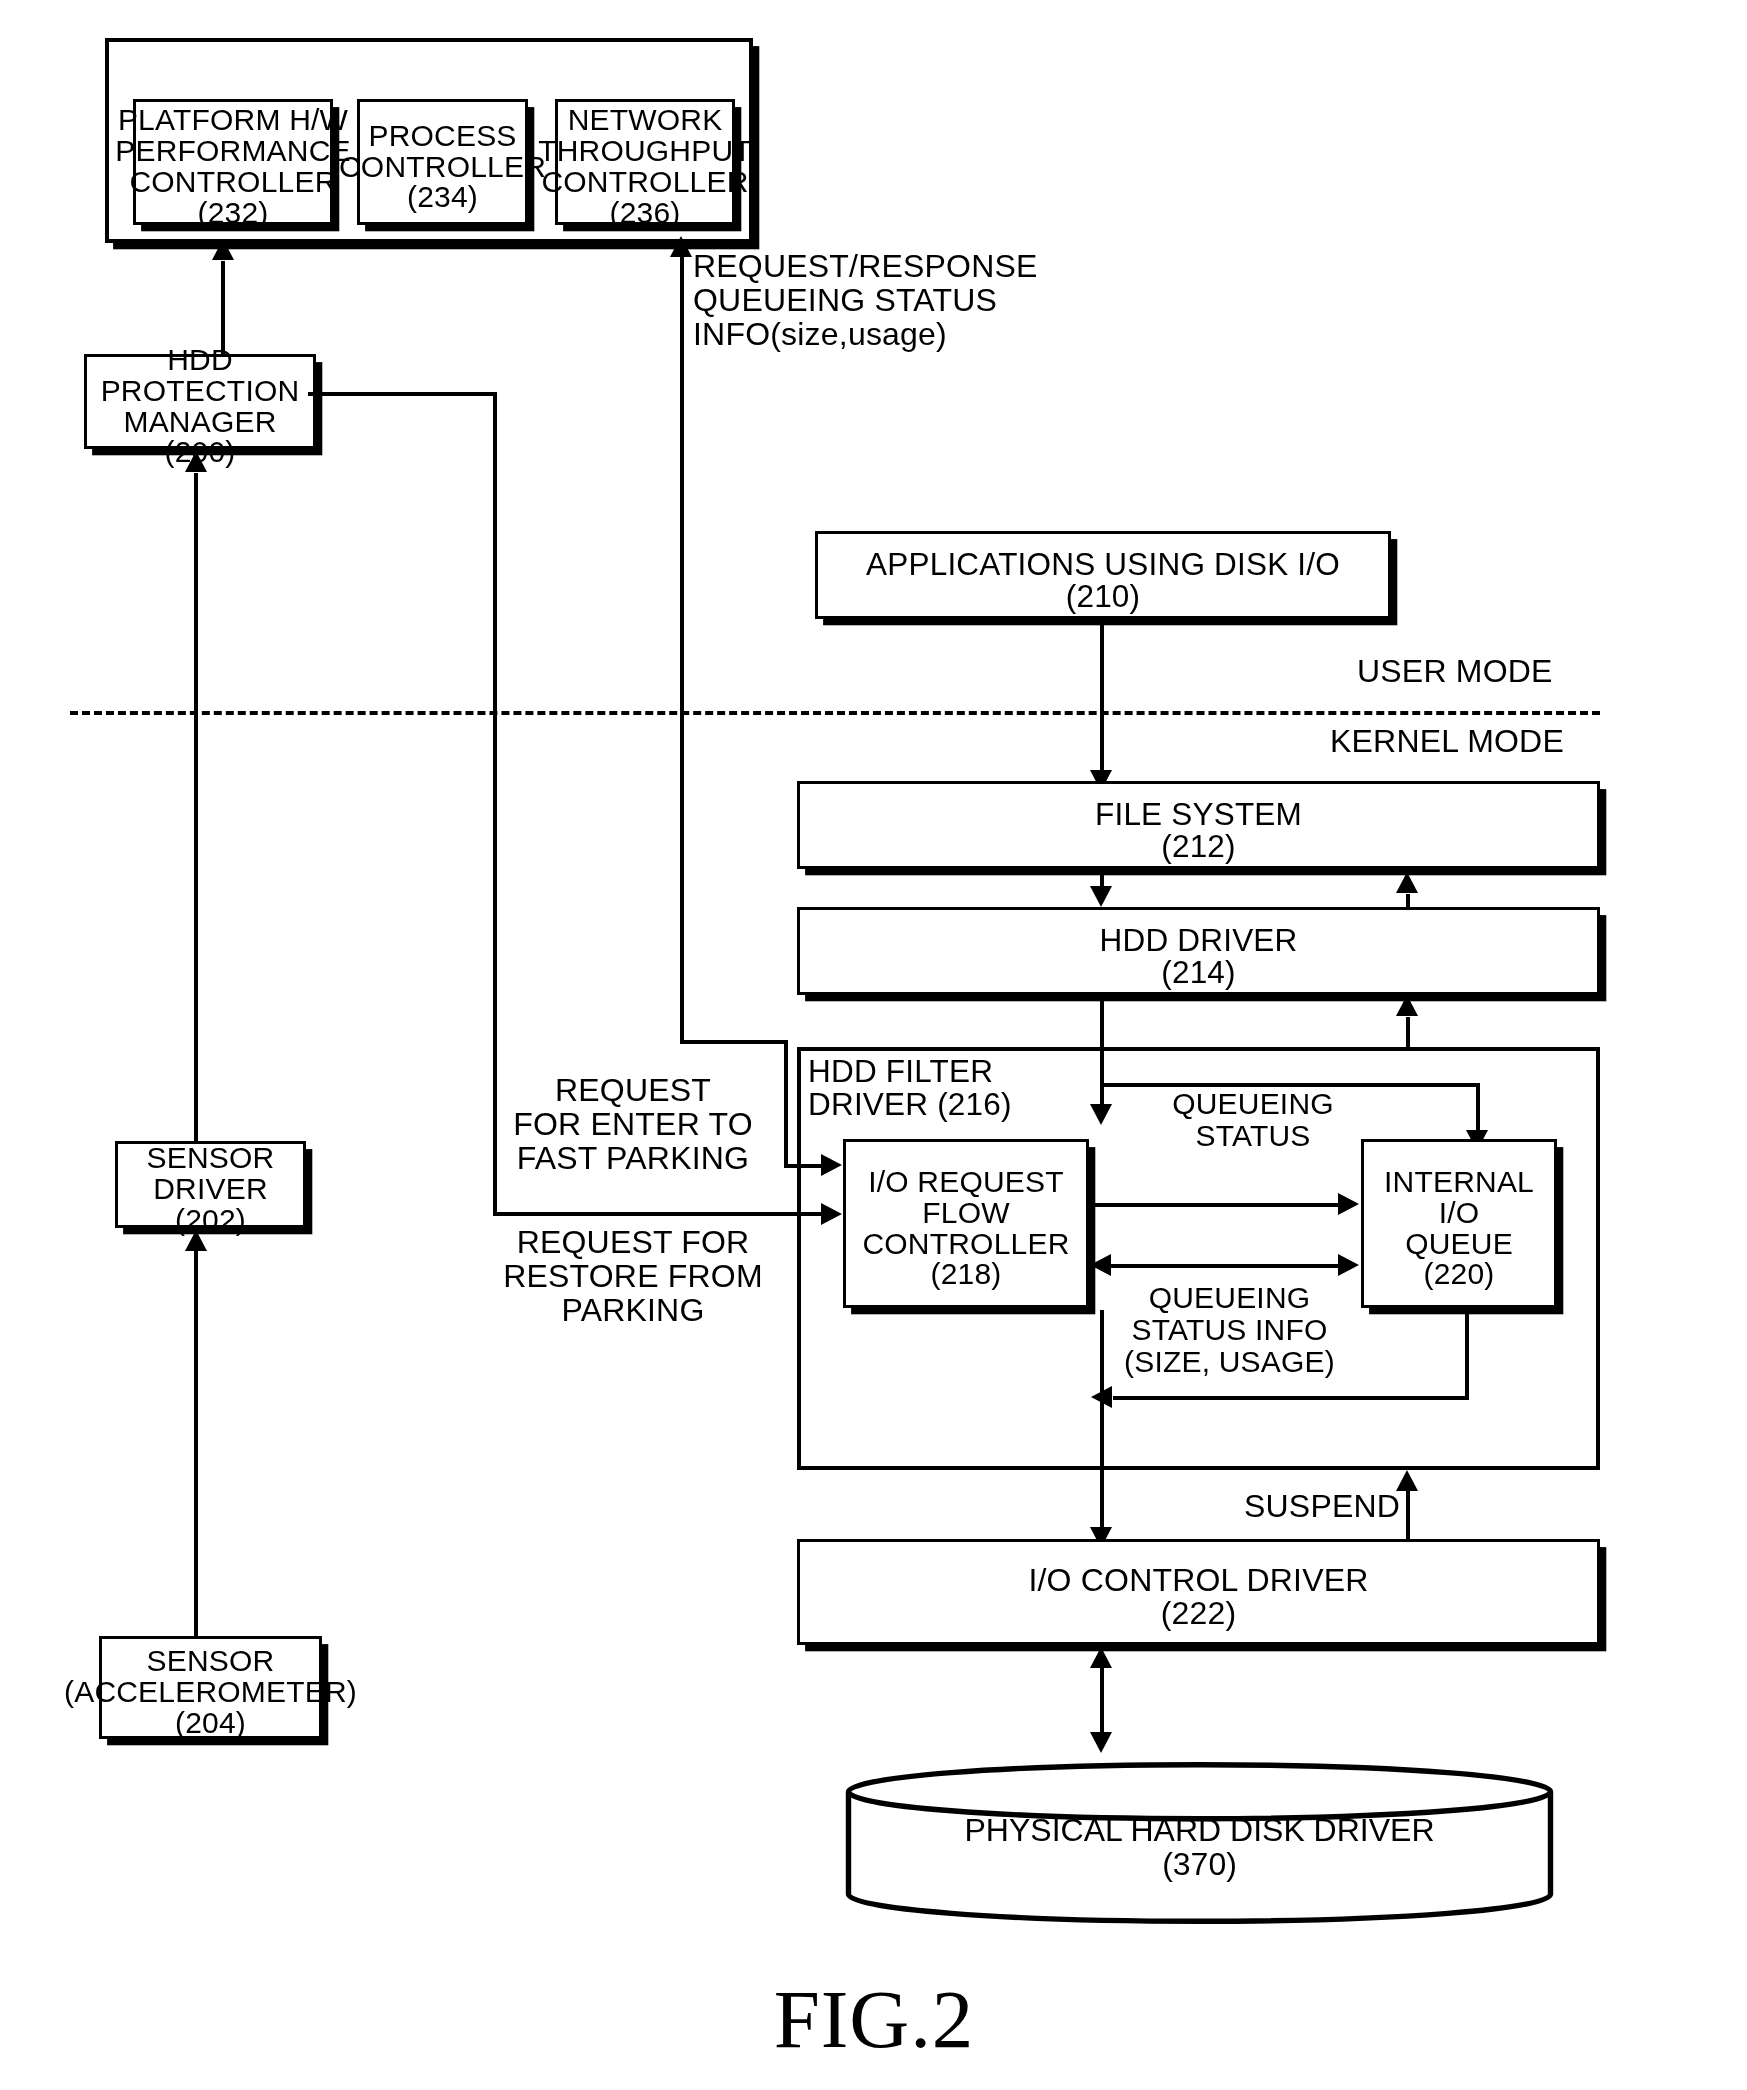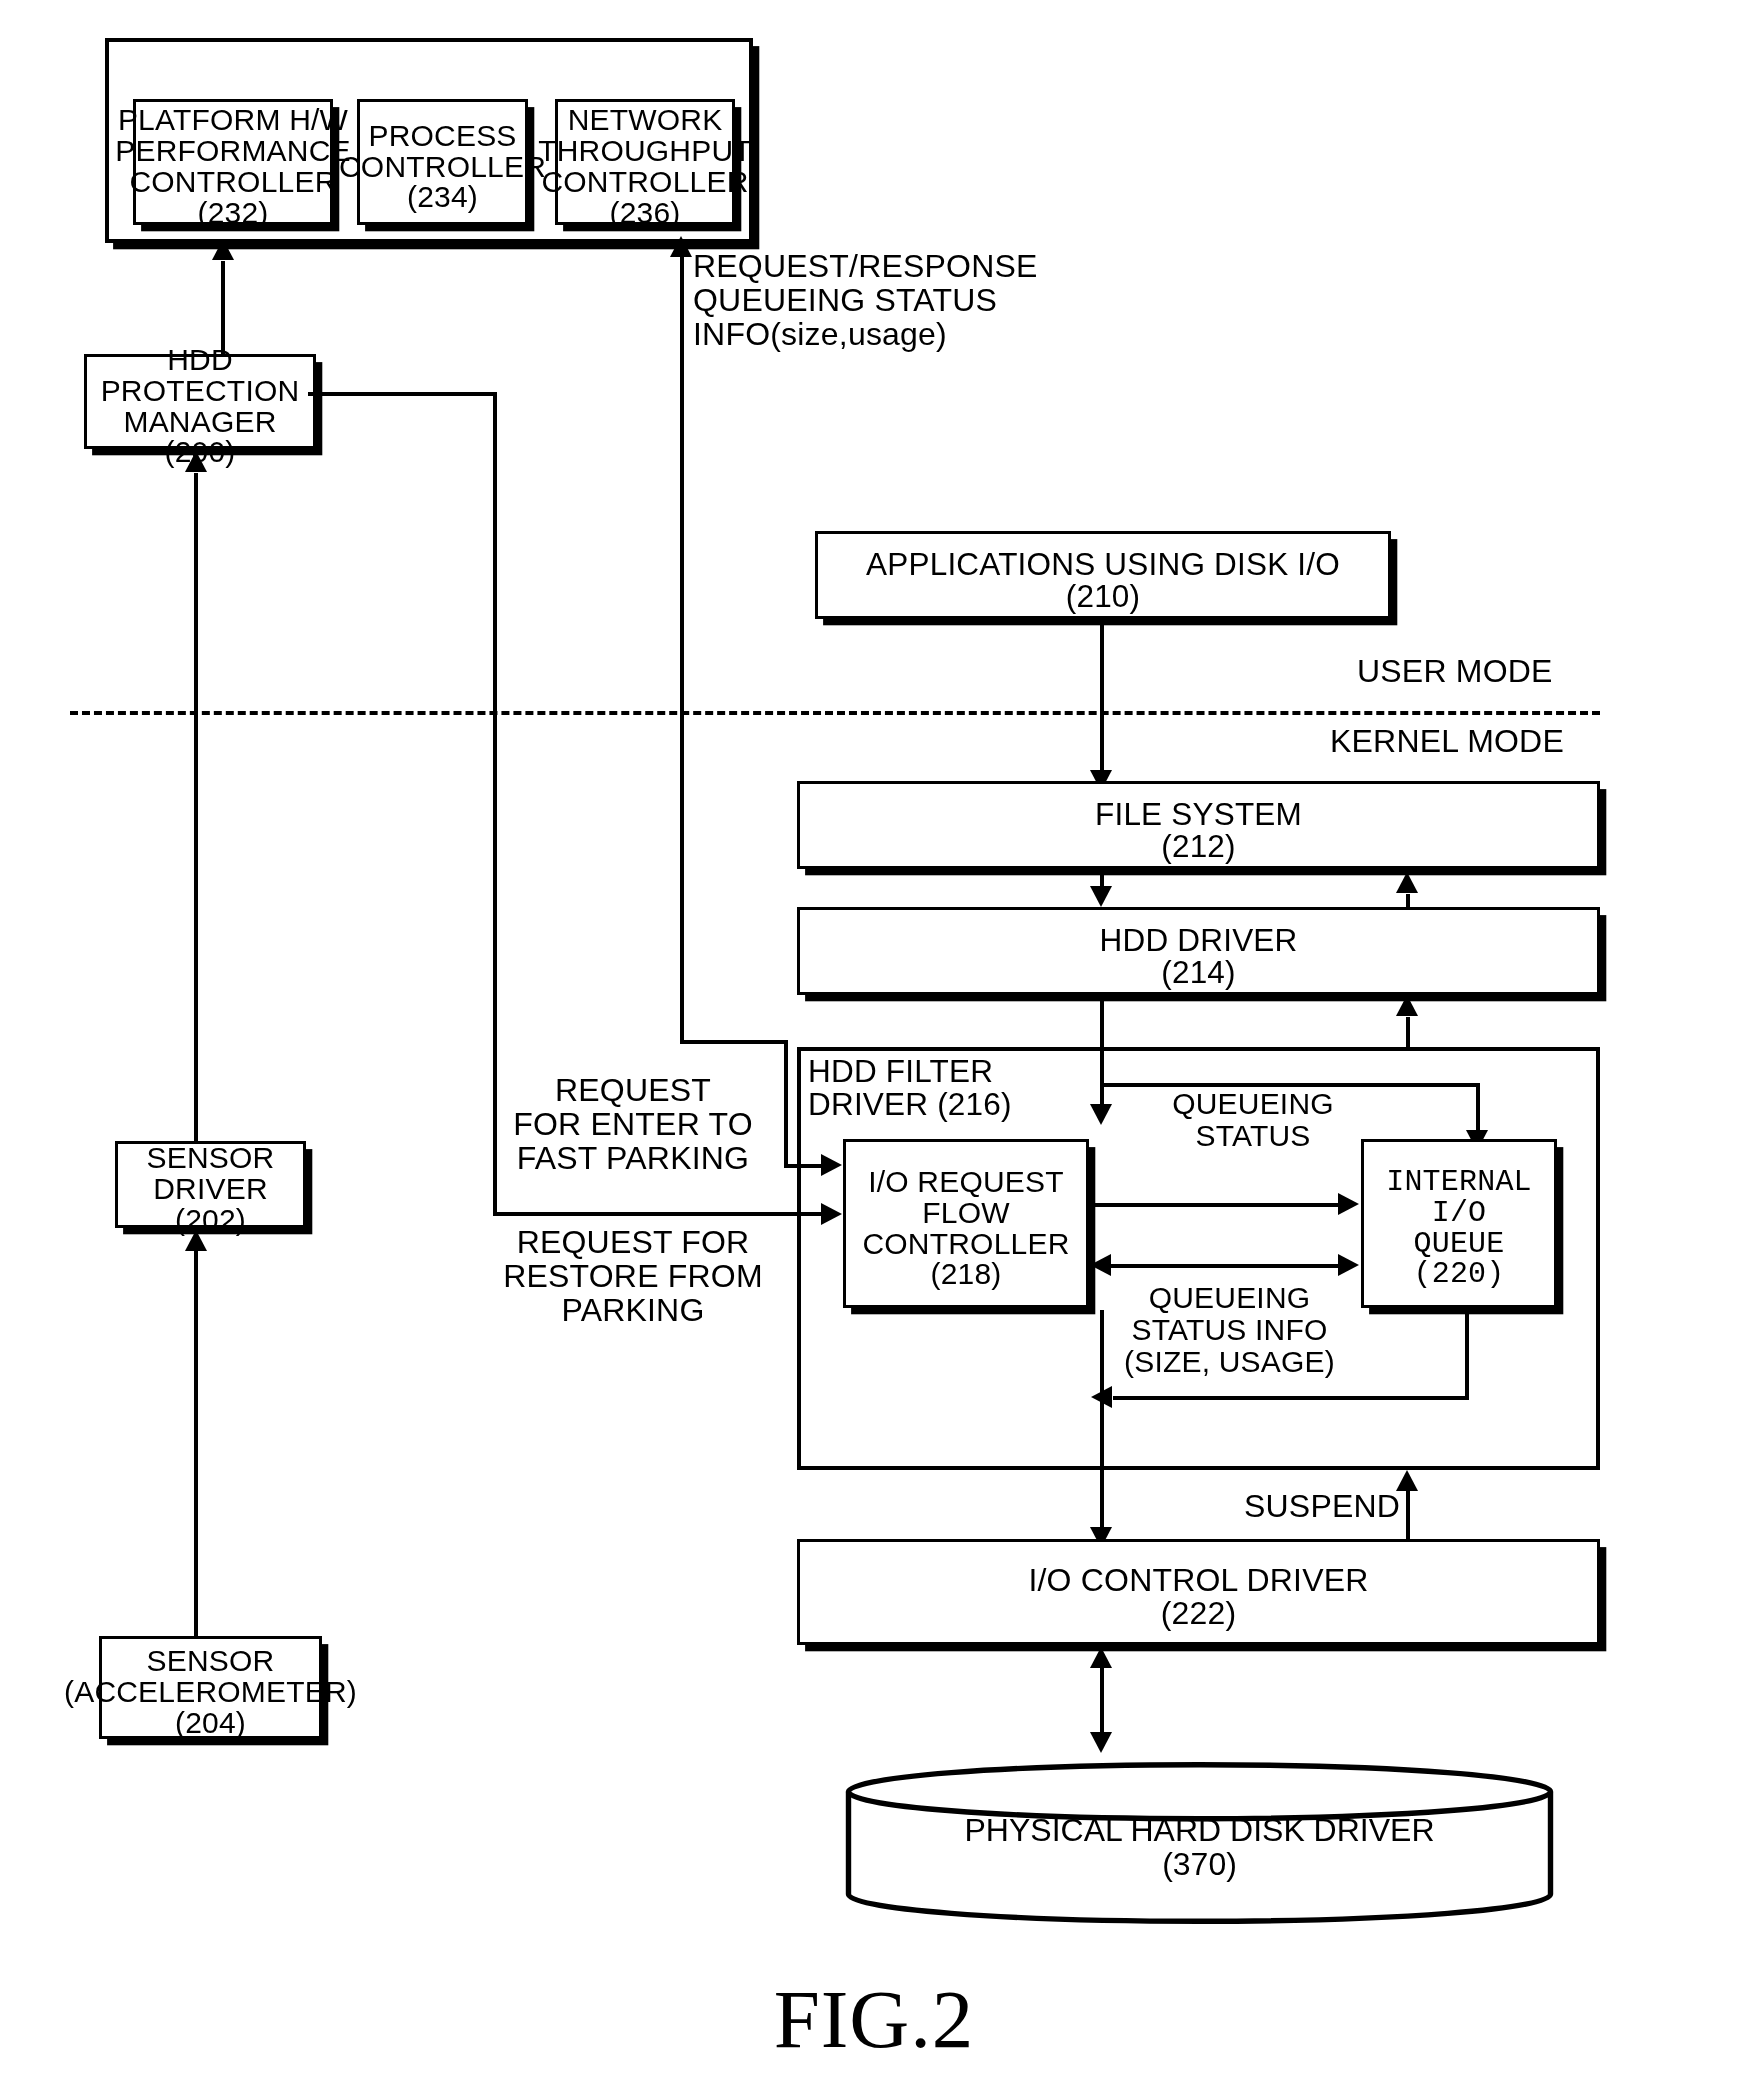--- a/index.html
+++ b/index.html
@@ -176,21 +176,21 @@
   <div class="ln lnv" style="left:1476px;top:1083px;height:52px;"></div>
   <div class="arr arr-down" style="left:1466px;top:1130px;"></div>
 
   <div class="box" style="left:843px;top:1139px;width:246px;height:169px;font-size:30px;justify-content:center;">
     <span class="txt">I/O REQUEST
 FLOW
 CONTROLLER
 (218)</span>
   </div>
 
-  <div class="box" style="left:1361px;top:1139px;width:196px;height:169px;font-size:30px;font-family:Liberation Mono, monospace;">
+  <div class="box" style="left:1361px;top:1139px;width:196px;height:169px;font-size:30px;">
     <span class="txt">INTERNAL
 I/O
 QUEUE
 (220)</span>
   </div>
 
   <div class="label" style="left:1145px;top:1088px;width:216px;text-align:center;font-size:30px;">QUEUEING
 STATUS</div>
   <div class="ln lnh" style="left:1091px;top:1203px;width:250px;"></div>
   <div class="arr arr-right" style="left:1338px;top:1193px;"></div>

